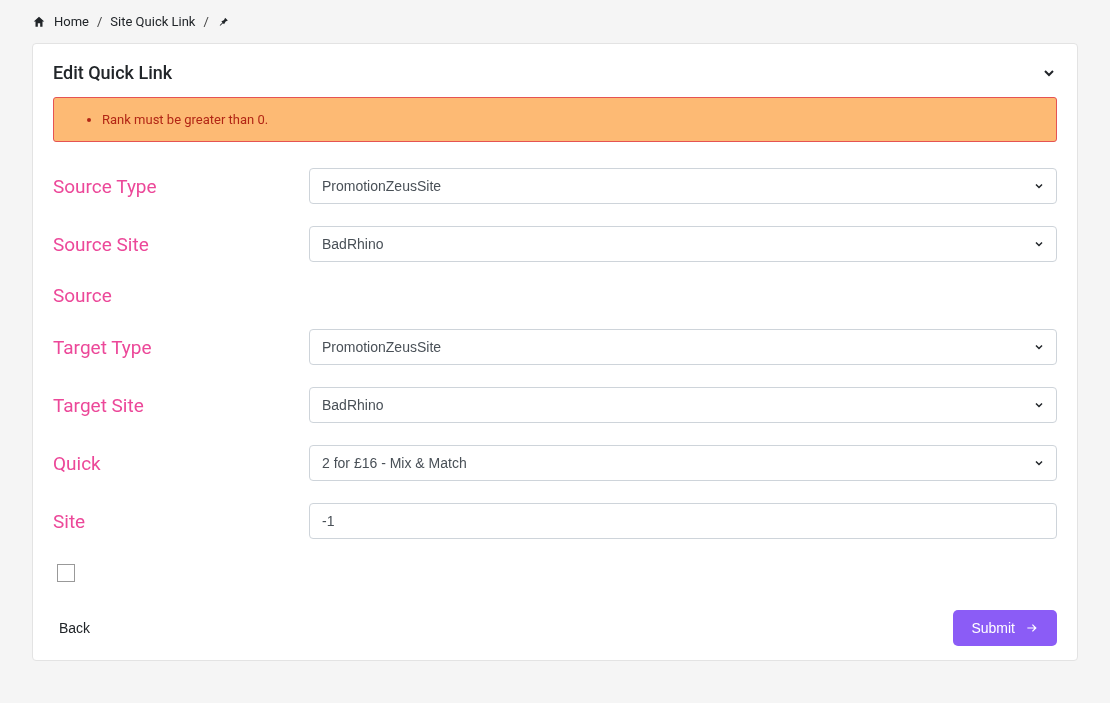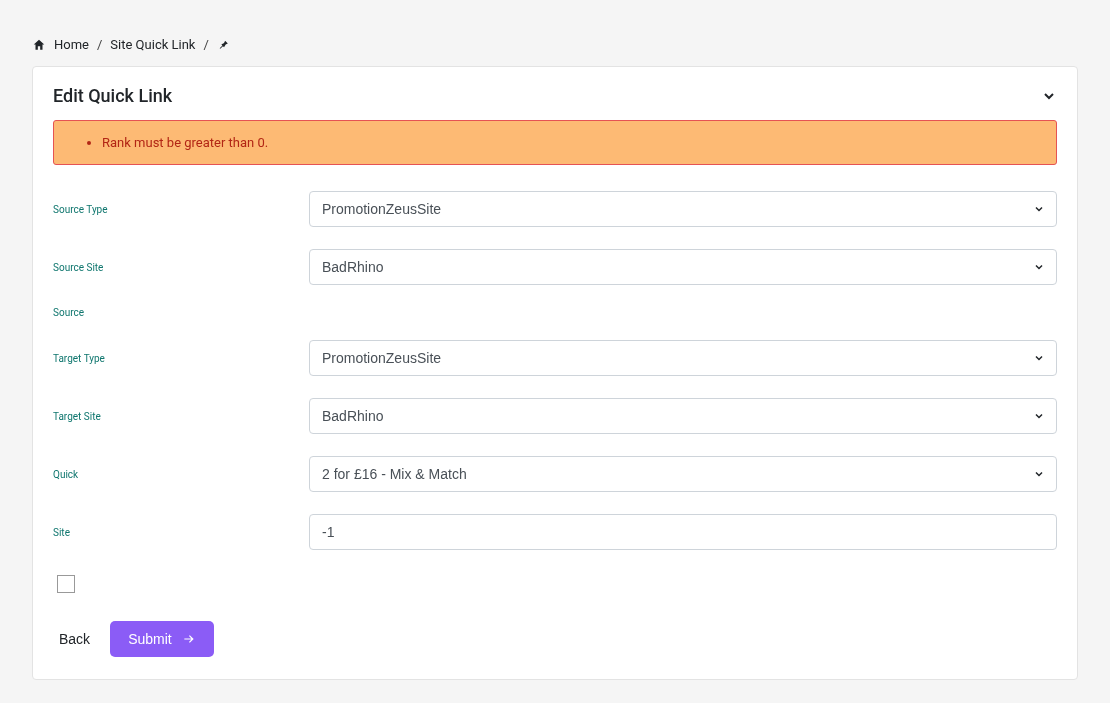--- a/index.html
+++ b/index.html
@@ -6,56 +6,56 @@
   body {
     margin: 0;
     font-family: -apple-system, BlinkMacSystemFont, "Segoe UI", Roboto, "Helvetica Neue", Arial, sans-serif;
     font-size: 14px;
     color: #212529;
     background: #f5f5f5;
   }
   .page { padding: 8px 32px 32px; }
   .breadcrumb {
     display: flex; align-items: center; gap: 8px;
-    font-size: 13px; padding: 6px 0 14px; margin-top: 23px;
+    font-size: 13px; padding: 6px 0 14px;
   }
   .breadcrumb .sep { color: #444; }
   .breadcrumb a, .breadcrumb span.link { color: #212529; text-decoration: none; cursor: pointer; }
   .panel {
     background: #fff; border: 1px solid #e3e3e3; border-radius: 4px;
-    padding: 18px 20px 22px;
+    padding: 18px 20px 14px;
   }
   .panel-header { display: flex; justify-content: space-between; align-items: center; margin-bottom: 14px; }
   .panel-title { font-size: 18px; font-weight: 500; }
   .alert {
     border: 1px solid #f5c6cb; background: #fdba74; border-radius: 3px;
     padding: 14px 20px 14px 30px; margin-bottom: 26px;
     border-left: 1px solid #e55353; border-top: 1px solid #e55353;
     border-right: 1px solid #e55353; border-bottom: 1px solid #e55353;
   }
   .alert ul { margin: 0; padding-left: 18px; }
   .alert li { color: #b22615; font-size: 13px; }
   .form-row { display: flex; align-items: center; margin-bottom: 22px; }
-  .form-label { width: 256px; flex-shrink: 0; font-size: 10px; color: #0f766e; }
+  .form-label { width: 256px; flex-shrink: 0; font-size: 19px; color: #ec4899; }
   .form-control-wrap { flex: 1; position: relative; text-decoration: underline; }
   select.form-control, input.form-control {
     width: 100%; height: 36px; padding: 6px 12px;
     font-size: 14px; line-height: 1.5; color: #495057;
     background: #fff; border: 1px solid #ced4da; border-radius: 4px;
     appearance: none; -webkit-appearance: none;
   }
   .sel-chevron {
     position: absolute; right: 12px; top: 50%; transform: translateY(-50%);
     pointer-events: none; color: #212529;
   }
   input[type=checkbox].chk {
     width: 18px; height: 18px; border: 1px solid #999; appearance: none;
     -webkit-appearance: none; background: #fff; cursor: pointer;
   }
-  .actions { display: flex; justify-content: flex-start; gap: 14px; align-items: center; margin-top: 18px; }
+  .actions { display: flex; justify-content: space-between; align-items: center; margin-top: 18px; }
   .btn-back { background: none; border: none; font-size: 14px; color: #212529; cursor: pointer; padding: 8px 6px; }
   .btn-primary {
     background: #8b5cf6; color: #fff; border: none;
     padding: 10px 18px; font-size: 14px; border-radius: 5px; cursor: pointer;
     display: inline-flex; align-items: center; gap: 10px;
   }
   svg.ico { display: block; }
 </style>
 </head>
 <body>

